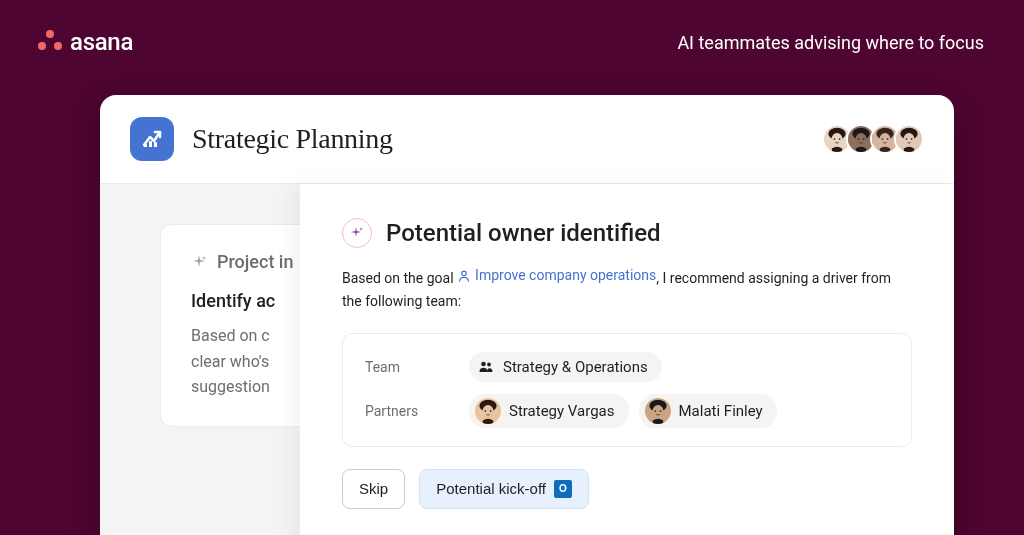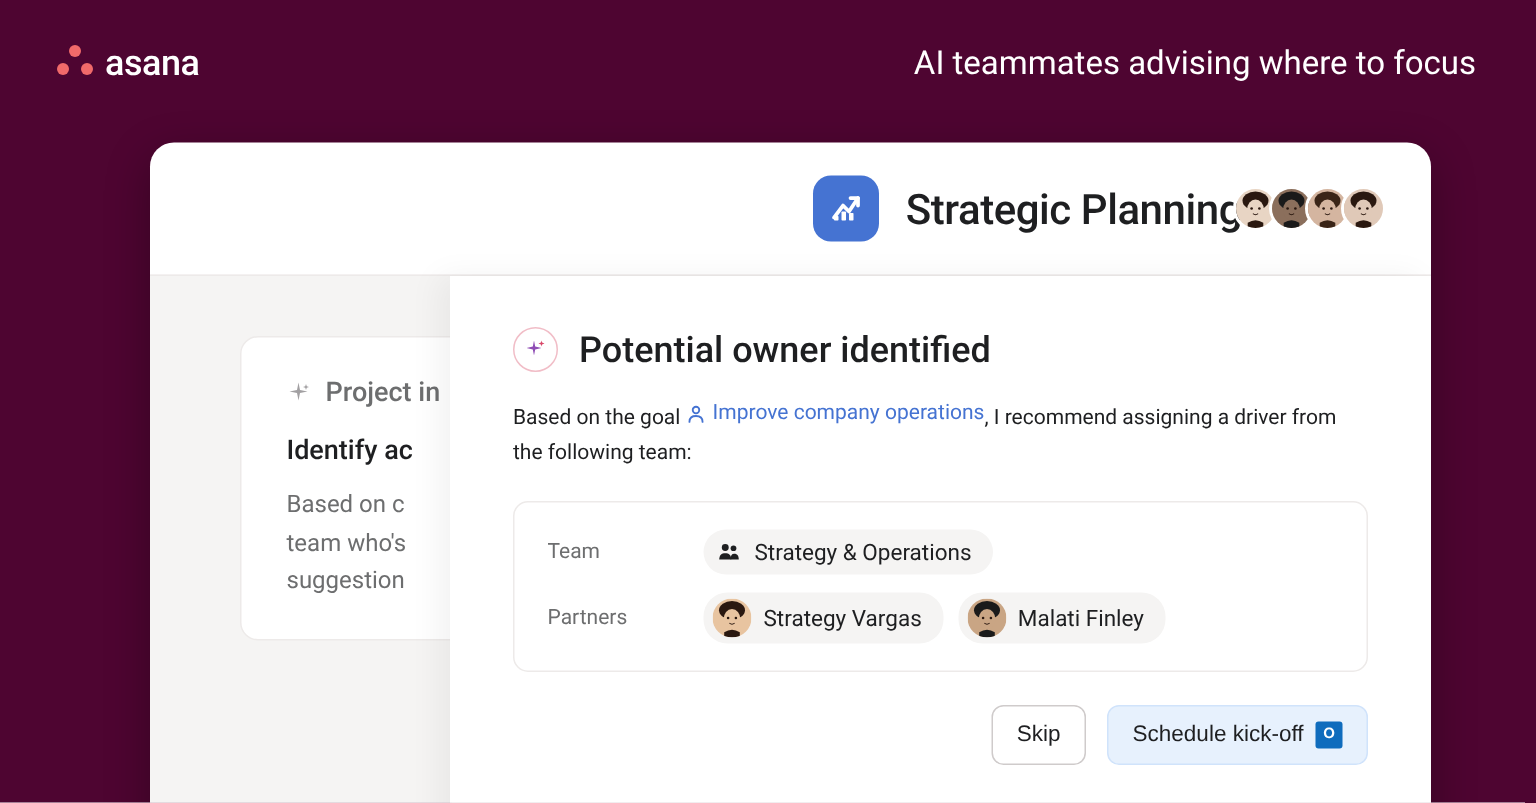--- a/index.html
+++ b/index.html
@@ -21,37 +21,38 @@
   }
   .brand { display: flex; align-items: center; gap: 8px; }
   .brand-dots { width: 24px; height: 24px; position: relative; }
   .brand-dots span {
     position: absolute; width: 8px; height: 8px; border-radius: 50%; background: #f06a6a;
   }
   .brand-dots span:nth-child(1) { top: 0; left: 8px; }
   .brand-dots span:nth-child(2) { top: 12px; left: 0; }
   .brand-dots span:nth-child(3) { top: 12px; left: 16px; }
   .brand-name { font-size: 24px; font-weight: 500; letter-spacing: -0.3px; }
-  .tagline { font-size: 22px; font-weight: 400; }
+  .tagline { font-size: 18px; font-weight: 400; }
   .window {
     position: absolute;
     top: 95px;
     left: 100px;
     right: 70px;
     height: 500px;
     background: #fff;
     border-radius: 16px;
     box-shadow: 0 10px 30px rgba(0,0,0,0.3);
     overflow: hidden;
   }
   .win-header {
     display: flex;
     align-items: center;
-    justify-content: flex-end;
+    justify-content: space-between;
     padding: 22px 30px;
+    font-family: Liberation Serif, serif;
   }
   .win-title-block { display: flex; align-items: center; gap: 18px; }
   .win-icon {
     width: 44px; height: 44px;
     background: #4573d2;
     border-radius: 12px;
     display: flex; align-items: center; justify-content: center;
   }
   .win-title { font-size: 28px; font-weight: 500; color: #1e1f21; letter-spacing: -0.3px; }
   .avatars { display: flex; }
@@ -113,21 +114,21 @@
     background: #f5f4f3;
     border-radius: 16px;
     padding: 6px 14px 6px 8px;
     font-size: 15px;
     color: #1e1f21;
     display: flex; align-items: center; gap: 8px;
   }
   .chip .ic { width: 18px; height: 18px; display: flex; align-items: center; justify-content: center; }
   .chip-avatar { width: 26px; height: 26px; border-radius: 50%; overflow: hidden; margin: -2px 0 -2px -2px; }
   .chip-avatar svg { width: 100%; height: 100%; }
-  .actions { display: flex; justify-content: flex-end; gap: 14px; margin-top: 22px; }
+  .actions { display: flex; justify-content: flex-start; gap: 14px; margin-top: 22px; }
   .btn {
     border-radius: 8px;
     padding: 10px 16px;
     font-size: 15px;
     cursor: pointer;
     display: flex; align-items: center; gap: 8px;
   }
   .btn-skip { background: #fff; border: 1px solid #cfcbcb; color: #1e1f21; }
   .btn-primary { background: #e7f1fd; border: 1px solid #d0e3fb; color: #1e1f21; }
   .outlook-ic { width: 18px; height: 18px; background: #0f6cbd; border-radius: 2px; display: flex; align-items: center; justify-content: center; color: #fff; font-size: 10px; font-weight: 700; position: relative; }
@@ -215,21 +216,21 @@
       <div class="sparkle-title">
         <svg width="16" height="16" viewBox="0 0 16 16">
             <path d="M8 1 L9 6 L14 7 L9 8 L8 13 L7 8 L2 7 L7 6 Z" fill="#a2a0a2"></path>
             <path d="M13 2 L13.5 3.5 L15 4 L13.5 4.5 L13 6 L12.5 4.5 L11 4 L12.5 3.5 Z" fill="#a2a0a2"></path>
           </svg>
         <span>Project in</span>
       </div>
       <h3>Identify ac</h3>
       <p>
         <span>Based on c</span><br>
-        <span>team who's</span><br>
+        <span>clear who's</span><br>
         <span>suggestion</span>
       </p>
     </div>
 
     <div class="ai-panel">
       <div class="ai-header">
         <div class="ai-badge">
           <svg width="16" height="16" viewBox="0 0 16 16">
             <path d="M7 2 L7.8 6 L12 7 L7.8 8 L7 12 L6.2 8 L2 7 L6.2 6 Z" fill="#8f4db5"></path>
             <path d="M12 2 L12.4 3.4 L14 4 L12.4 4.6 L12 6 L11.6 4.6 L10 4 L11.6 3.4 Z" fill="#d9486a"></path>
@@ -294,20 +295,20 @@
               </div>
             </div>
         </div>
       </div>
 
       <div class="actions">
         <button class="btn btn-skip">
           <span>Skip</span>
         </button>
         <button class="btn btn-primary">
-          <span>Schedule kick-off</span>
+          <span>Potential kick-off</span>
           <span class="outlook-ic">O</span>
         </button>
       </div>
 
     </div>
   </div>
 </div>
 
 </body></html>

